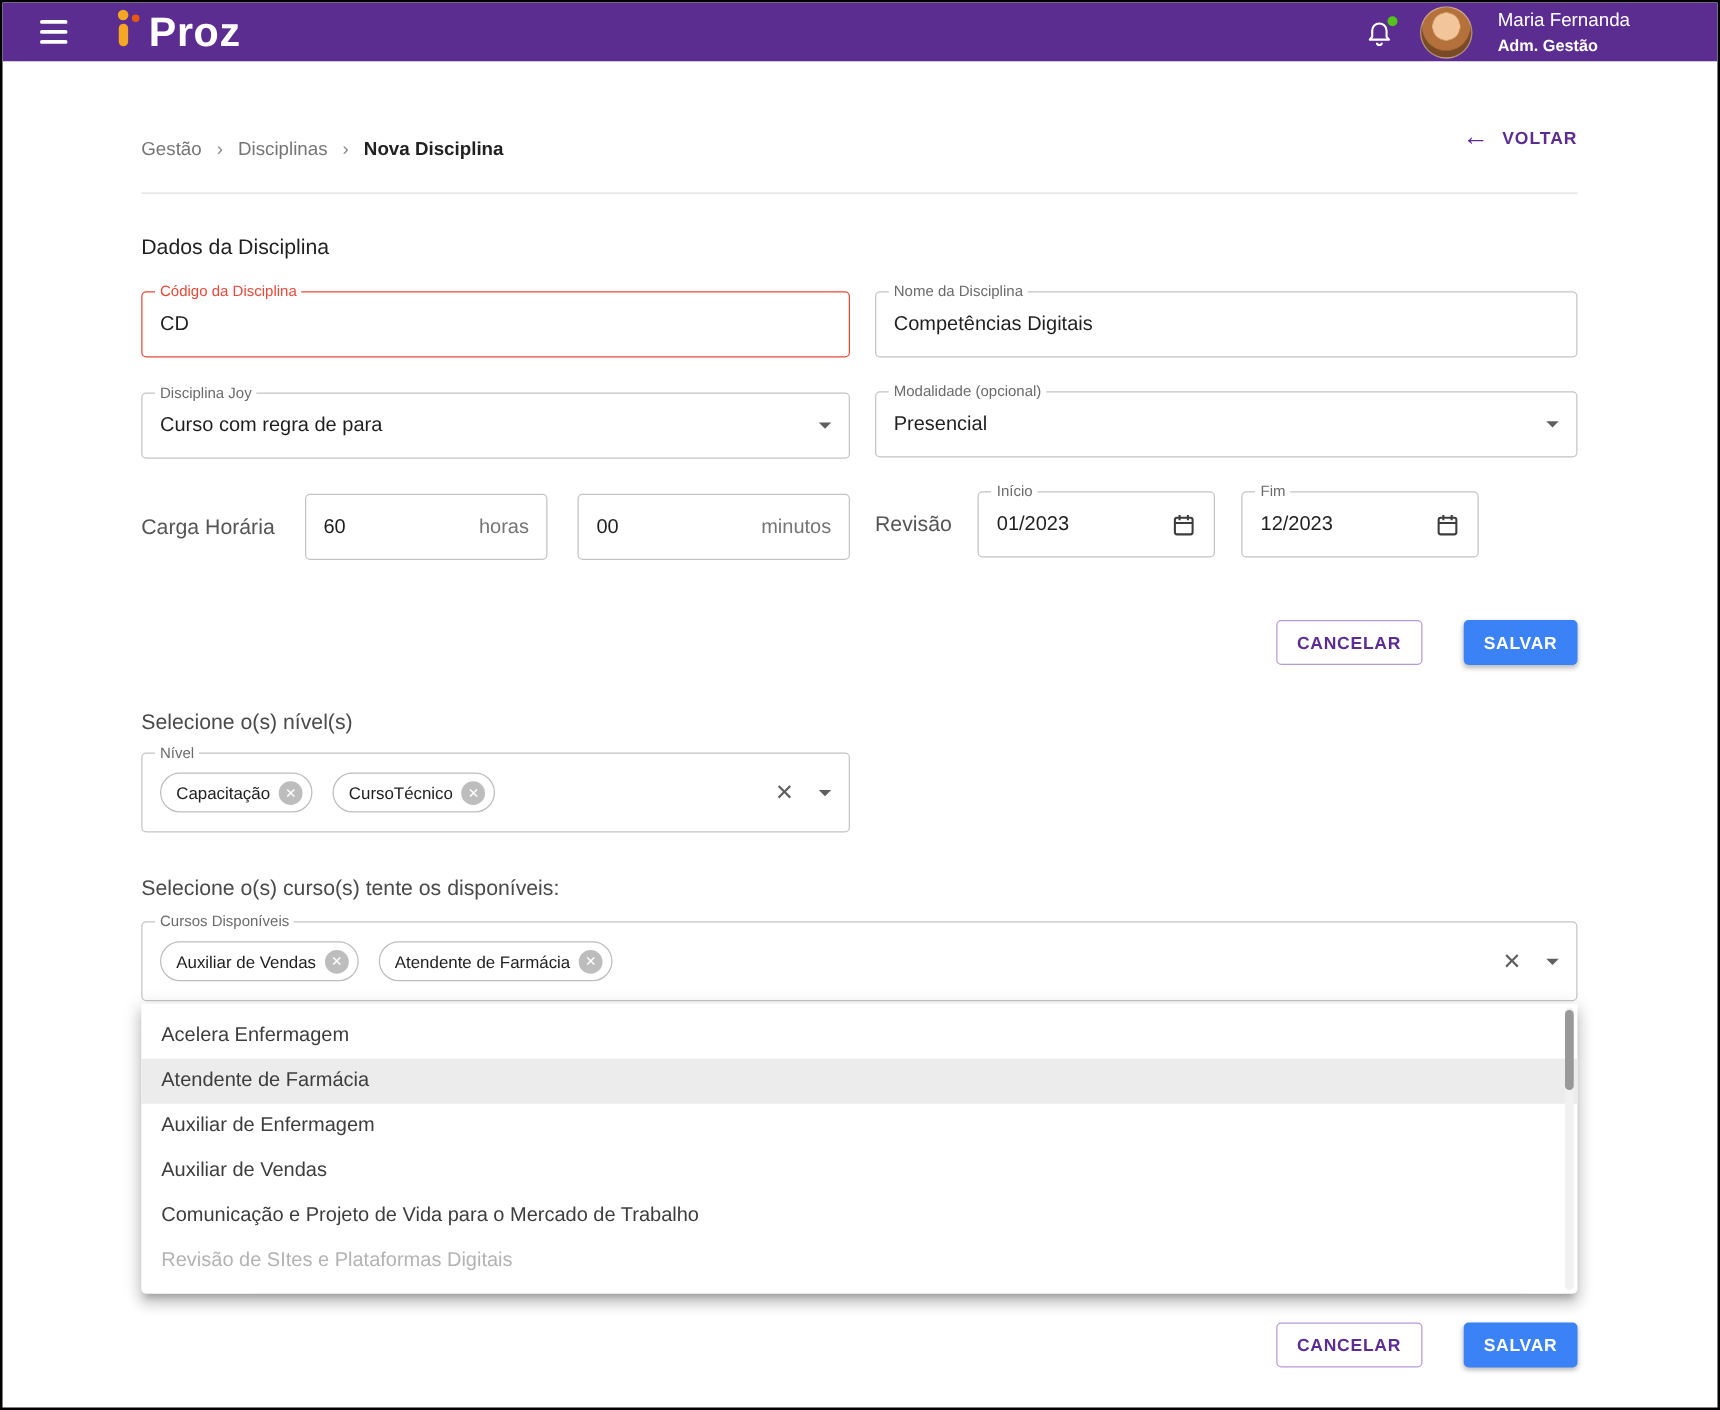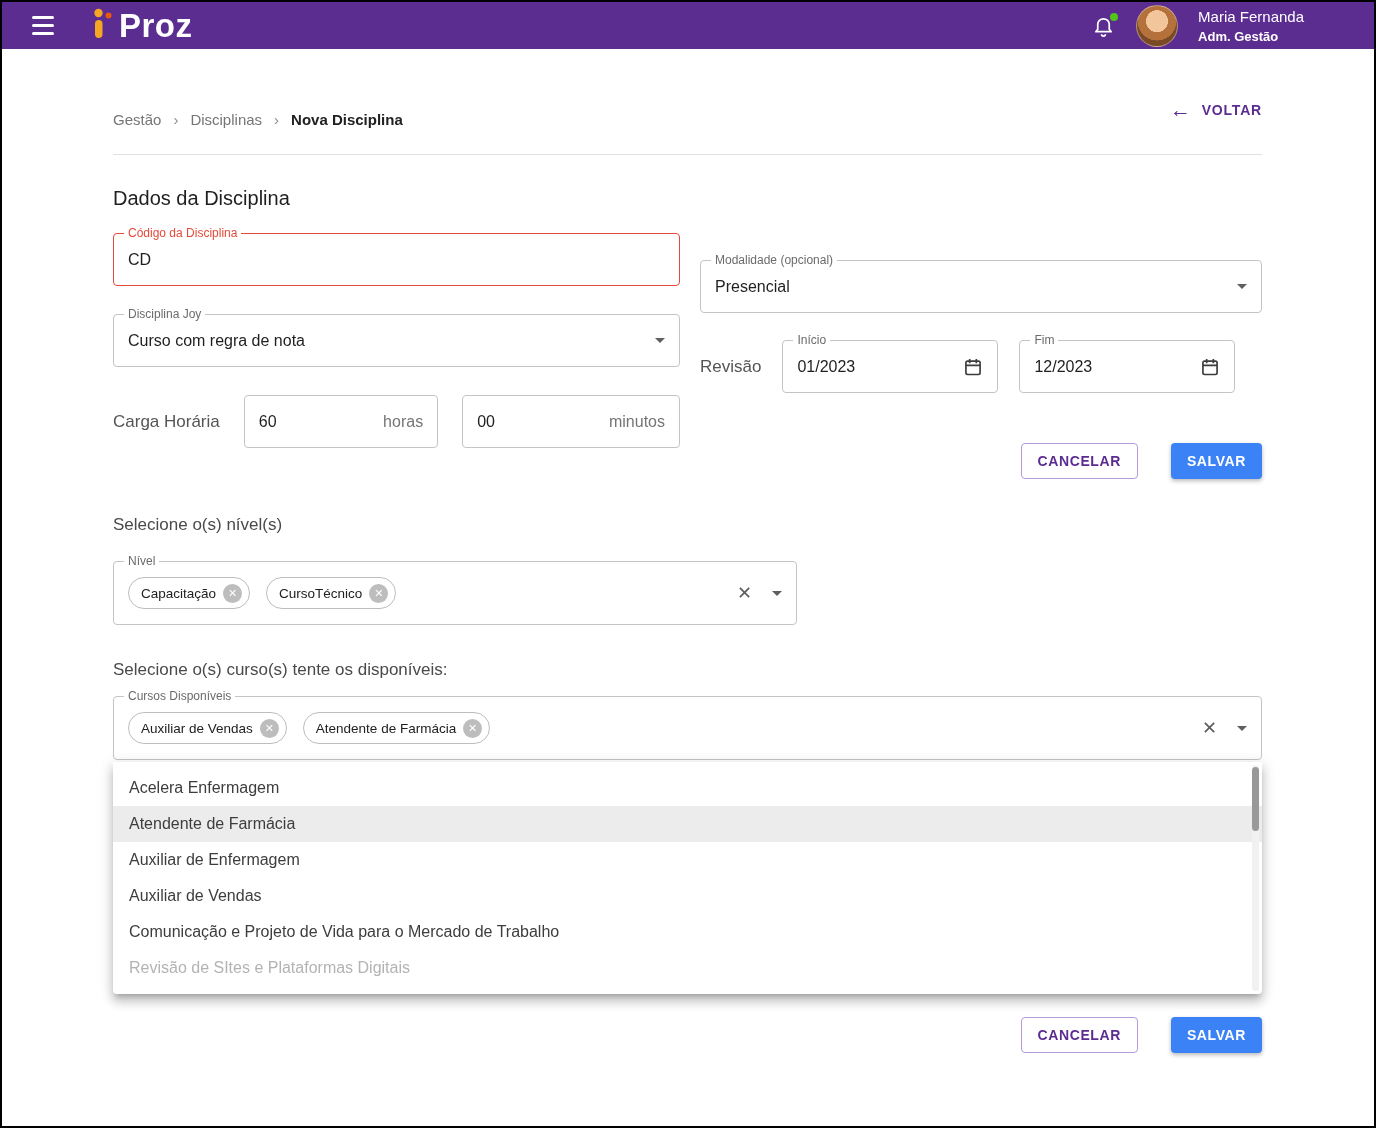--- a/index.html
+++ b/index.html
@@ -26,21 +26,21 @@
   
   .content { padding:0 112px 0 111px; }
   .crumbs-row { margin-top:42px; display:flex; align-items:center; justify-content:space-between; }
   .crumbs { display:flex; align-items:flex-end; gap:12px; font-size:15px; color:#757575;margin-top:20px; }
   .crumb { cursor:pointer; }
   .crumb-sep { color:#8a8a8a; font-size:15px; }
   .crumb-current { color:#212121; font-weight:bold; }
   .back { display:flex; align-items:center; gap:10px; color:#5C2D91; font-weight:bold; font-size:14px; letter-spacing:.8px; cursor:pointer; }
   .back-arrow { font-size:21px; line-height:1; font-weight:bold; }
   .divider { margin-top:26px; border-bottom:1px solid #e0e0e0; }
-  .page-title { margin-top:30px; font-size:20px; line-height:26px; color:#1f1f1f; }
+  .page-title { margin-top:30px; font-size:17px; line-height:26px; color:#1f1f1f; }
 
   
   .form-grid { margin-top:22px; display:flex; gap:20px; }
   .col { width:567px; }
 
   .mfield { position:relative; border:1px solid #c4c4c4; border-radius:4px; height:53px; background:#fff;
             display:flex; align-items:center; padding:0 14px; }
   .mfield .flabel { position:absolute; top:-8px; left:10px; background:#fff; padding:0 4px; font-size:12px; color:#6b6b6b; line-height:14px; white-space:nowrap; }
   .fvalue { font-size:16px; color:#1f1f1f; }
   .mfield.error { border-color:#E5493A; }
@@ -48,37 +48,37 @@
   .err-text { margin:8px 0 0 14px; font-size:12px; color:#E5493A; }
   .suffix { margin-left:auto; color:#757575; font-size:16px; }
   .caret { width:0; height:0; border-left:5px solid transparent; border-right:5px solid transparent; border-top:5px solid #5f5f5f; cursor:pointer; }
   .caret.push { margin-left:auto; }
 
   .mt27 { margin-top:27px; }
   .mt28 { margin-top:28px; }
   .inline-row { display:flex; align-items:center; }
   .carga-row { margin-top:28px; gap:24px; }
   .inline-label { font-size:17px; color:#555; white-space:nowrap; }
-  .w-horas { width:198px; } .w-min { width:222px; } .w-date { width:216px; }
+  .w-horas { width:198px; } .w-min { width:222px; } .w-date { width:190px; }
   .rev-row { margin-top:27px; gap:21px; }
   .cal-icon { margin-left:auto; cursor:pointer; display:flex; }
 
   .btn-row { display:flex; justify-content:flex-end; gap:17px; }
   .btn-row.top { margin-top:50px; }
   .btn { height:36px; padding:0 16px; border-radius:4px; font-size:14px; font-weight:bold; letter-spacing:.6px;
          display:flex; align-items:center; cursor:pointer; font-family:inherit; }
   .btn-outline { border:1px solid #b69ad5; color:#5C2D91; background:#fff; }
   .btn-filled { background:#3b82f6; color:#fff; border:none; box-shadow:0 2px 4px rgba(0,0,0,.28);margin-left:16px; }
 
   .section-label { font-size:17px; color:#4a4a4a; }
   .sl-nivel { margin-top:36px; }
   .sl-cursos { margin-top:35px; }
 
   .mfield.tall { height:64px; }
-  .nivel-field { width:684px; margin-top:26px; }
+  .nivel-field { width:567px; margin-top:14px; }
   .cursos-field { width:100%; margin-top:16px; }
   .chips { display:flex; align-items:center; gap:16px; }
   .chip { display:flex; align-items:center; gap:7px; height:32px; padding:0 7px 0 12px;
           border:1px solid #bdbdbd; border-radius:16px; font-size:13.5px; color:#212121; background:#fff; cursor:pointer; }
   .chip-x { width:19px; height:19px; border-radius:50%; background:#bdbdbd; color:#fff; font-size:11px;
             display:flex; align-items:center; justify-content:center; cursor:pointer; flex:none; }
   .field-controls { margin-left:auto; display:flex; align-items:center; gap:20px; }
   .clear-x { font-size:18px; color:#5f5f5f; line-height:1; cursor:pointer; }
 
   
@@ -153,38 +153,42 @@
     <div class="form-grid">
 
       <div class="col">
         <div class="mfield error">
           <span class="flabel">Código da Disciplina</span>
           <span class="fvalue">CD</span>
         </div>
 
         <div class="mfield mt28">
           <span class="flabel">Disciplina Joy</span>
-          <span class="fvalue">Curso com regra de nota</span>
+          <span class="fvalue">Curso com regra de para</span>
           <span class="caret push"></span>
         </div>
 
         <div class="inline-row carga-row">
           <span class="inline-label">Carga Horária</span>
           <div class="mfield w-horas">
             <span class="fvalue">60</span>
             <span class="suffix">horas</span>
           </div>
           <div class="mfield w-min">
             <span class="fvalue">00</span>
             <span class="suffix">minutos</span>
           </div>
         </div>
       </div>
 
       <div class="col">
+        <div class="mfield">
+          <span class="flabel">Nome da Disciplina</span>
+          <span class="fvalue">Competências Digitais</span>
+        </div>
 
         <div class="mfield mt27">
           <span class="flabel">Modalidade (opcional)</span>
           <span class="fvalue">Presencial</span>
           <span class="caret push"></span>
         </div>
 
         <div class="inline-row rev-row">
           <span class="inline-label">Revisão</span>
           <div class="mfield w-date">

